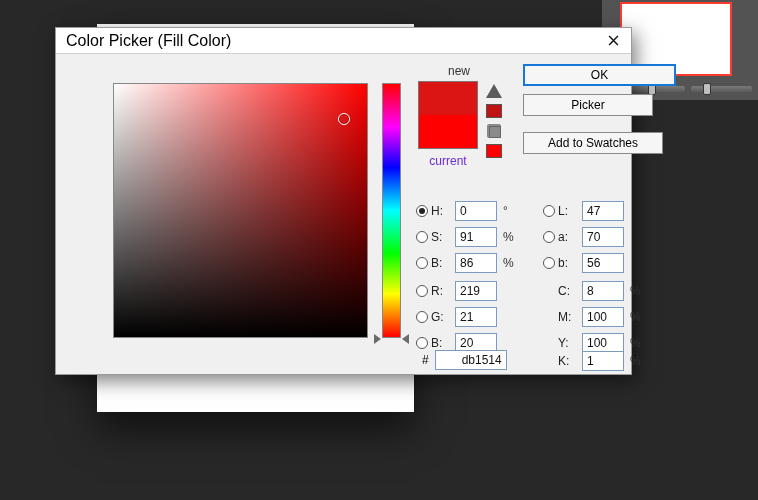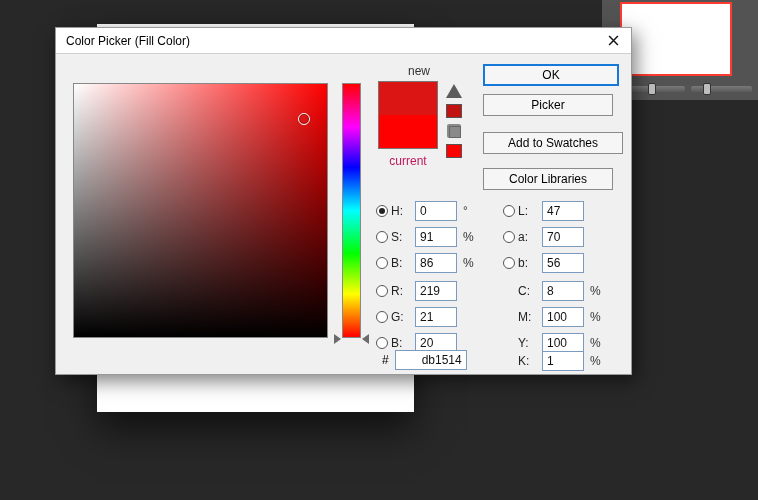--- a/index.html
+++ b/index.html
@@ -15,25 +15,25 @@
 
   
   .doc { position:absolute; left:97px; top:24px; width:317px; height:388px; background:#fff; box-shadow:0 18px 36px rgba(0,0,0,0.6); }
 
   .dialog {
     position:absolute; left:55px; top:27px; width:577px; height:348px;
     background:#f0f0f0; border:1px solid #9a9a9a;
     box-shadow: 4px 6px 18px rgba(0,0,0,.5);
   }
   .titlebar { height:26px; display:flex; align-items:center; justify-content:space-between; padding:0 8px 0 10px; background:#fff; border-bottom:1px solid #d0d0d0;}
-  .titlebar .title { font-size:12px; color:#000; }
+  .titlebar .title { font-size:16px; color:#000; }
   .close-x { width:20px; height:20px; display:flex; align-items:center; justify-content:center; cursor:pointer; }
   .close-x svg { width:11px; height:11px; }
 
-  .content { position:relative; width:100%; height:calc(100% - 26px); }
+  .content { position:relative; width:100%; height:calc(100% - 26px);margin-left:40px; }
 
   
   .sv-field {
     position:absolute; left:17px; top:29px; width:255px; height:255px;
     background:
       linear-gradient(to top, #000, rgba(0,0,0,0) 100%),
       linear-gradient(to right, #fff, #ff0000);
     border:1px solid #888;
   }
   .sv-cursor { position:absolute; width:12px; height:12px; border:1px solid #fff; border-radius:50%; transform:translate(-50%,-50%); box-shadow:0 0 0 1px rgba(0,0,0,.4) inset; }
@@ -46,32 +46,32 @@
     border:1px solid #888;
   }
   .hue-ptr-l, .hue-ptr-r { position:absolute; width:0; height:0; top:280px; }
   .hue-ptr-l { left:278px; border-top:5px solid transparent; border-bottom:5px solid transparent; border-left:7px solid #6b6b6b; }
   .hue-ptr-r { left:306px; border-top:5px solid transparent; border-bottom:5px solid transparent; border-right:7px solid #6b6b6b; }
 
   
   .preview-label-new { position:absolute; left:338px; top:10px; width:50px; text-align:center; color:#333; }
   .preview-box { position:absolute; left:322px; top:27px; width:60px; height:68px; border:1px solid #777; }
   .preview-box .half { width:100%; height:50%; }
-  .preview-label-current { position:absolute; left:322px; top:100px; width:60px; text-align:center; color:#be185d; }
+  .preview-label-current { position:absolute; left:322px; top:100px; width:60px; text-align:center; color:#6d28d9; }
 
   .warn-stack { position:absolute; left:387px; top:30px; width:22px; display:flex; flex-direction:column; gap:6px; align-items:center; }
   .warn-tri { width:0;height:0;border-left:8px solid transparent;border-right:8px solid transparent;border-bottom:14px solid #5b5b5b; position:relative;}
   .mini-swatch { width:16px; height:14px; border:1px solid #555; }
   .cube { width:14px; height:14px; background:#8a8a8a; transform:rotate(0deg); border-radius:2px; position:relative; }
   .cube::before{content:"";position:absolute;left:2px;top:2px;width:10px;height:10px;border:1px solid #666;}
 
   
   .btn { position:absolute; height:22px; background:#f6f6f6; border:1px solid #8a8a8a; text-align:center; line-height:20px; cursor:pointer; }
   .btn.primary { border:2px solid #1678d8; line-height:18px; }
-  .btn-ok { left:427px; top:10px; width:136px; }
+  .btn-ok { left:427px; top:10px; width:153px; }
   .btn-cancel { left:427px; top:40px; width:130px; }
   .btn-add { left:427px; top:78px; width:140px; }
   .btn-lib { left:427px; top:114px; width:130px; }
 
   
   .row { position:absolute; display:flex; align-items:center; height:22px; }
   .radio-dot { width:12px; height:12px; border:1px solid #555; border-radius:50%; margin-right:3px; background:#fff; position:relative; flex-shrink:0;}
   .radio-dot.checked::after{content:"";position:absolute;left:2px;top:2px;width:6px;height:6px;border-radius:50%;background:#222;}
   .fld-label { width:18px; text-align:left; color:#222; }
   .input { width:42px; height:20px; border:1px solid #7a9abf; background:#fff; padding:0 4px; text-align:left; color:#111; }
@@ -132,21 +132,20 @@
     <div class="warn-stack">
       <div class="warn-tri"></div>
       <div class="mini-swatch" id="warn-sw1" style="background: rgb(192, 19, 18);"></div>
       <div class="cube"></div>
       <div class="mini-swatch" id="warn-sw2" style="background: rgb(255, 0, 0);"></div>
     </div>
 
     <div class="btn primary btn-ok">OK</div>
     <div class="btn btn-cancel">Picker</div>
     <div class="btn btn-add">Add to Swatches</div>
-    <div class="btn btn-lib">Color Libraries</div>
 
     <div class="row" style="left:320px; top:146px;">
       <span class="radio-dot checked"></span>
       <span class="fld-label">H:</span>
       <span class="gap"></span>
       <input class="input" value="0" style="">
       <span class="unit">°</span>
     </div>
     <div class="row" style="left:320px; top:172px;">
       <span class="radio-dot"></span>

